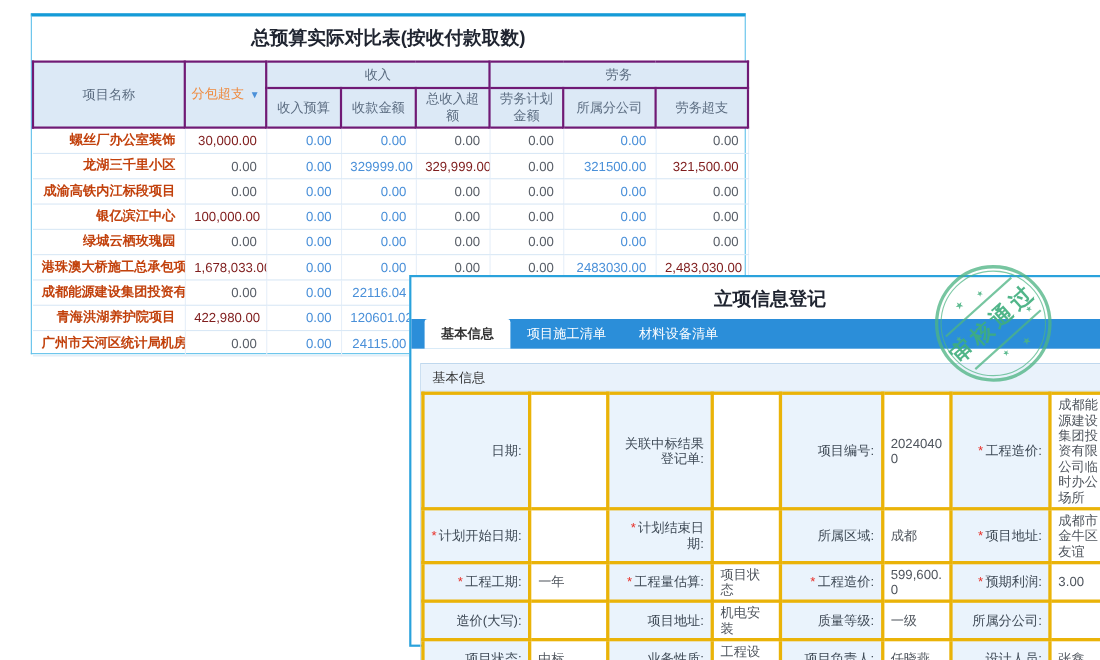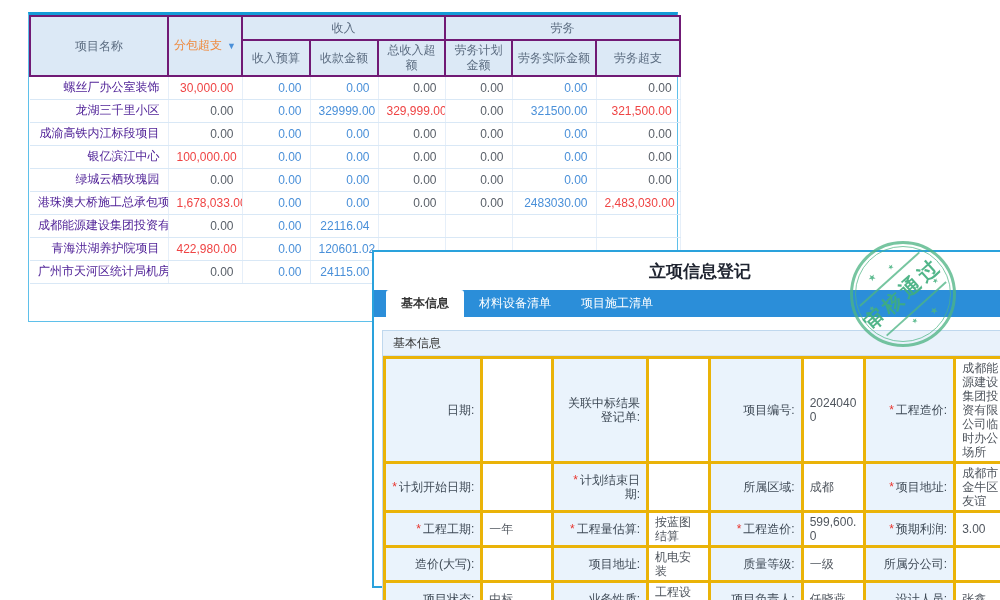--- a/index.html
+++ b/index.html
@@ -16,22 +16,22 @@
   table.cmp col.c3{width:68px}  table.cmp col.c4{width:67px} table.cmp col.c5{width:67px}
   table.cmp col.c6{width:84px}  table.cmp col.c7{width:84px}
   table.cmp th { background:#dce9f6; color:#5b6c80; font-weight:normal; font-size:12px;
                  border:2px solid #701a75; padding:2px 3px; line-height:15px; }
   table.cmp tr.grp th { height:24px; }
   table.cmp tr.sub th { height:33px; }
   th.sortable .sub-label { color:#ef8a3e; }
   .sort-arrow { color:#4a90d9; font-size:9px; margin-left:5px; cursor:pointer; }
   table.cmp td { height:23px; border-bottom:1px solid #d9e8f6; border-right:1px solid #e6eff9;
                  padding:0 8px; text-align:right; white-space:nowrap; overflow:hidden; }
-  td.pname { text-align:left; color:#4c1d95; cursor:pointer; }
-  .c-red  { color:#ef4444; }
+  td.pname { text-align:left; color:#c2410c; cursor:pointer;font-weight:bold; }
+  .c-red  { color:#7f1d1d; }
   .c-blue { color:#4a90d9; cursor:pointer; }
   .c-dark { color:#5a6069; }
 
   
   .win-form { position:absolute; left:372px; top:250px; width:656px; height:338px;
               background:#fff; border:2px solid #2aa2dc; z-index:10; }
   .form-title { height:38px; line-height:40px; text-align:center; font-size:17px; font-weight:bold; color:#1f2430; }
   .tabbar { height:27px; background:#2b8ed9; display:flex; align-items:flex-end; padding-left:12px; }
   .tab { height:27px; line-height:27px; padding:0 15px; font-size:12px; color:#ffffff; cursor:pointer; white-space:nowrap; }
   .tab.active { background:#ffffff; color:#333; border-radius:3px 3px 0 0; font-weight:bold; }
@@ -66,20 +66,21 @@
   .logo-mark { width:28px; height:28px; margin-right:3px; flex:0 0 auto; }
   .logo-name { font-size:25px; font-weight:bold; color:#5f7d9a; letter-spacing:1px; white-space:nowrap; }
   .logo-url { font-size:12px; color:#c3392e; letter-spacing:1px; margin-top:-2px; text-align:center; white-space:nowrap; }
 </style>
 </head>
 <body>
 
 <div id="stage">
 
   <section class="win-table">
+    <div class="win-title">总预算实际对比表(按收付款取数)</div>
     <table class="cmp">
       <colgroup>
         <col class="c0">
           <col class="c1">
           <col class="c2">
           <col class="c3">
         <col class="c4">
           <col class="c5">
           <col class="c6">
           <col class="c7">
@@ -91,21 +92,21 @@
             <span class="sub-label">分包超支</span><span class="sort-arrow">▼</span>
           </th>
           <th colspan="3">收入</th>
           <th colspan="3">劳务</th>
         </tr>
         <tr class="sub">
           <th>收入预算</th>
           <th>收款金额</th>
           <th>总收入超额</th>
           <th>劳务计划金额</th>
-          <th>劳务实际金额</th>
+          <th>所属分公司</th>
           <th>劳务超支</th>
         </tr>
       </thead>
       <tbody id="cmp-body">
           <tr>
             <td class="pname">螺丝厂办公室装饰</td>
             <td class="c-red">30,000.00</td>
             <td class="c-blue">0.00</td>
             <td class="c-blue">0.00</td>
             <td class="c-dark">0.00</td>
@@ -194,22 +195,22 @@
             <td class="c-dark"></td>
           </tr>
         </tbody>
     </table>
   </section>
 
   <section class="win-form">
     <div class="form-title">立项信息登记</div>
     <div class="tabbar" id="tabbar">
         <div class="tab active">基本信息</div>
+        <div class="tab">项目施工清单</div>
         <div class="tab">材料设备清单</div>
-        <div class="tab">项目施工清单</div>
       </div>
     <div class="form-content">
       <div class="section-box">
         <div class="section-header">基本信息</div>
         <table class="frm">
           <colgroup>
             <col class="f0">
               <col class="f1">
               <col class="f2">
               <col class="f3">
@@ -236,21 +237,21 @@
                 <td class="fvalue"></td>
                 <td class="flabel"><span>所属区域:</span></td>
                 <td class="fvalue">成都</td>
                 <td class="flabel"><span class="req">*</span><span>项目地址:</span></td>
                 <td class="fvalue">成都市金牛区友谊</td>
               </tr>
               <tr style="height: 28px; margin-top: 24px;">
                 <td class="flabel"><span class="req">*</span><span>工程工期:</span></td>
                 <td class="fvalue">一年</td>
                 <td class="flabel"><span class="req">*</span><span>工程量估算:</span></td>
-                <td class="fvalue">按蓝图结算</td>
+                <td class="fvalue">项目状态</td>
                 <td class="flabel"><span class="req">*</span><span>工程造价:</span></td>
                 <td class="fvalue">599,600.0</td>
                 <td class="flabel"><span class="req">*</span><span>预期利润:</span></td>
                 <td class="fvalue">3.00</td>
               </tr>
               <tr style="height: 29px;">
                 <td class="flabel"><span>造价(大写):</span></td>
                 <td class="fvalue"></td>
                 <td class="flabel"><span>项目地址:</span></td>
                 <td class="fvalue">机电安装</td>

